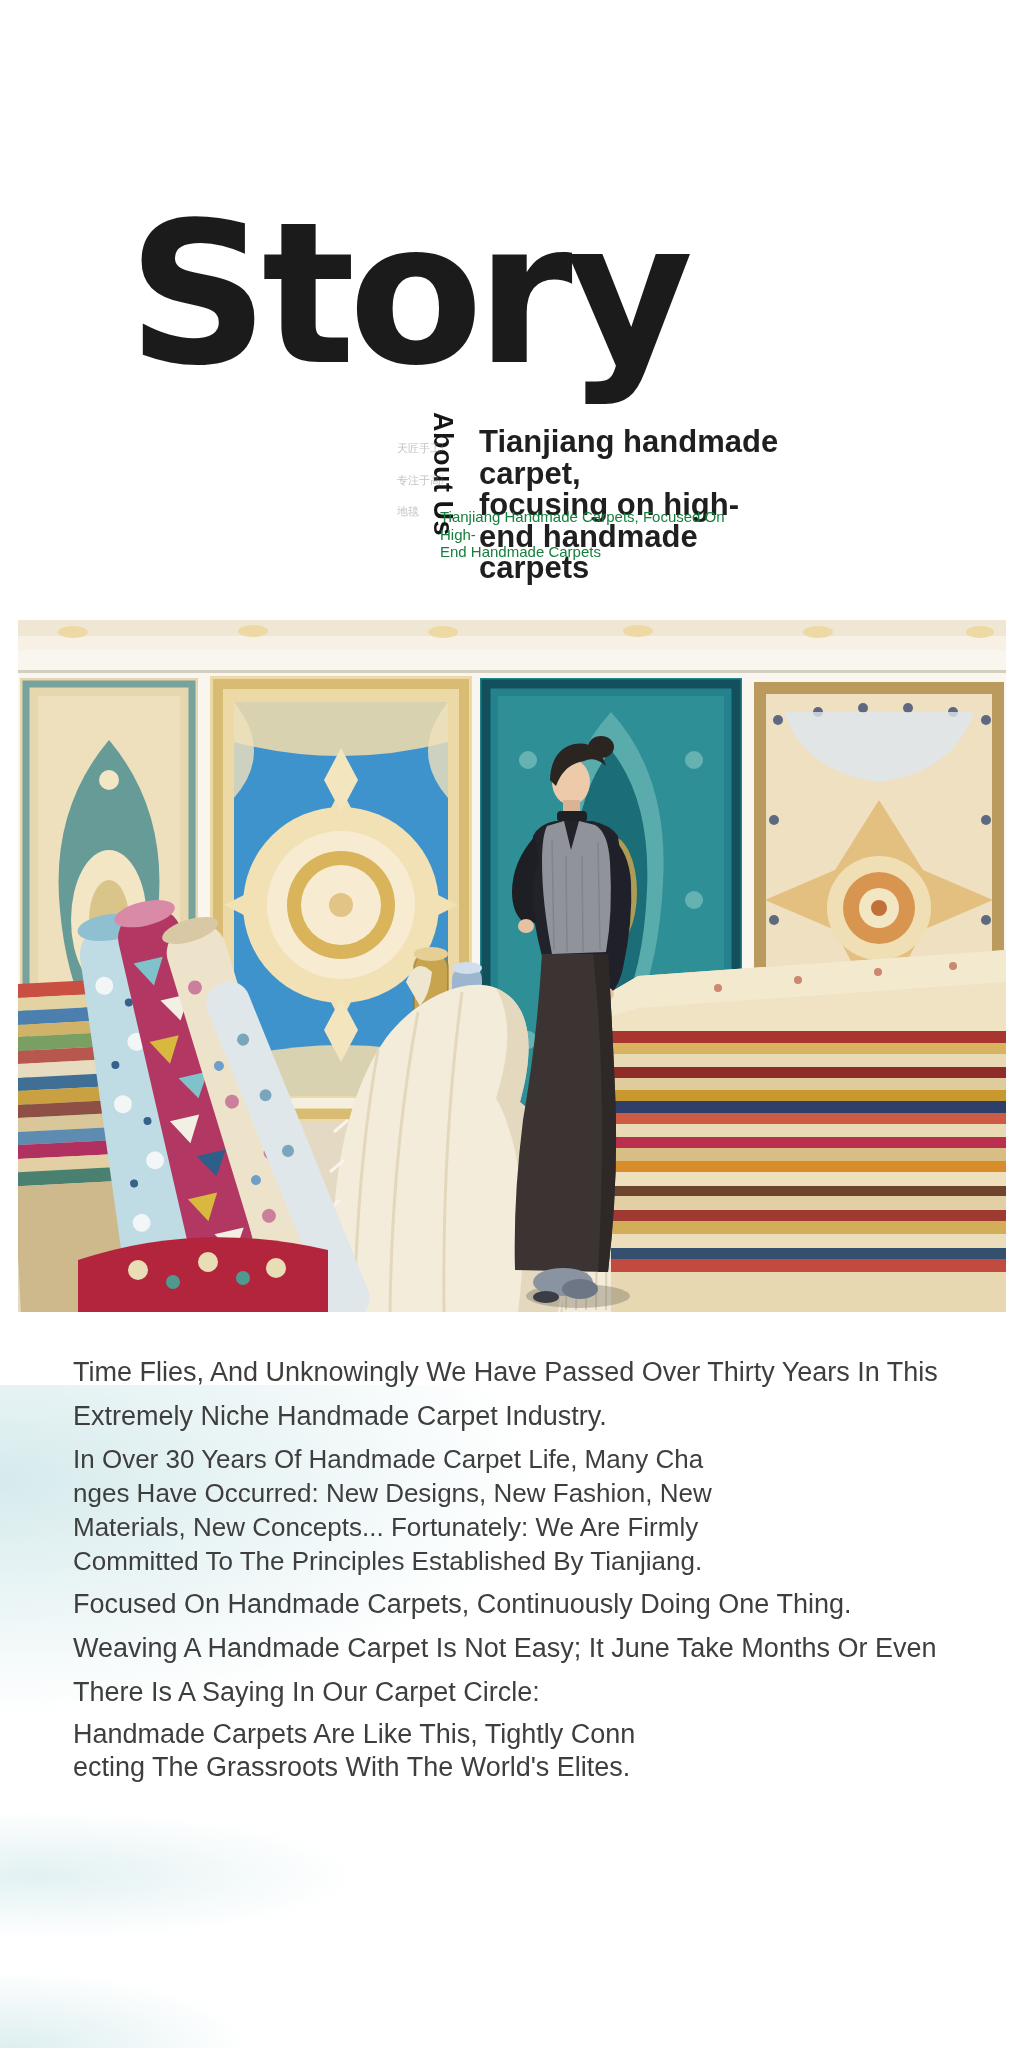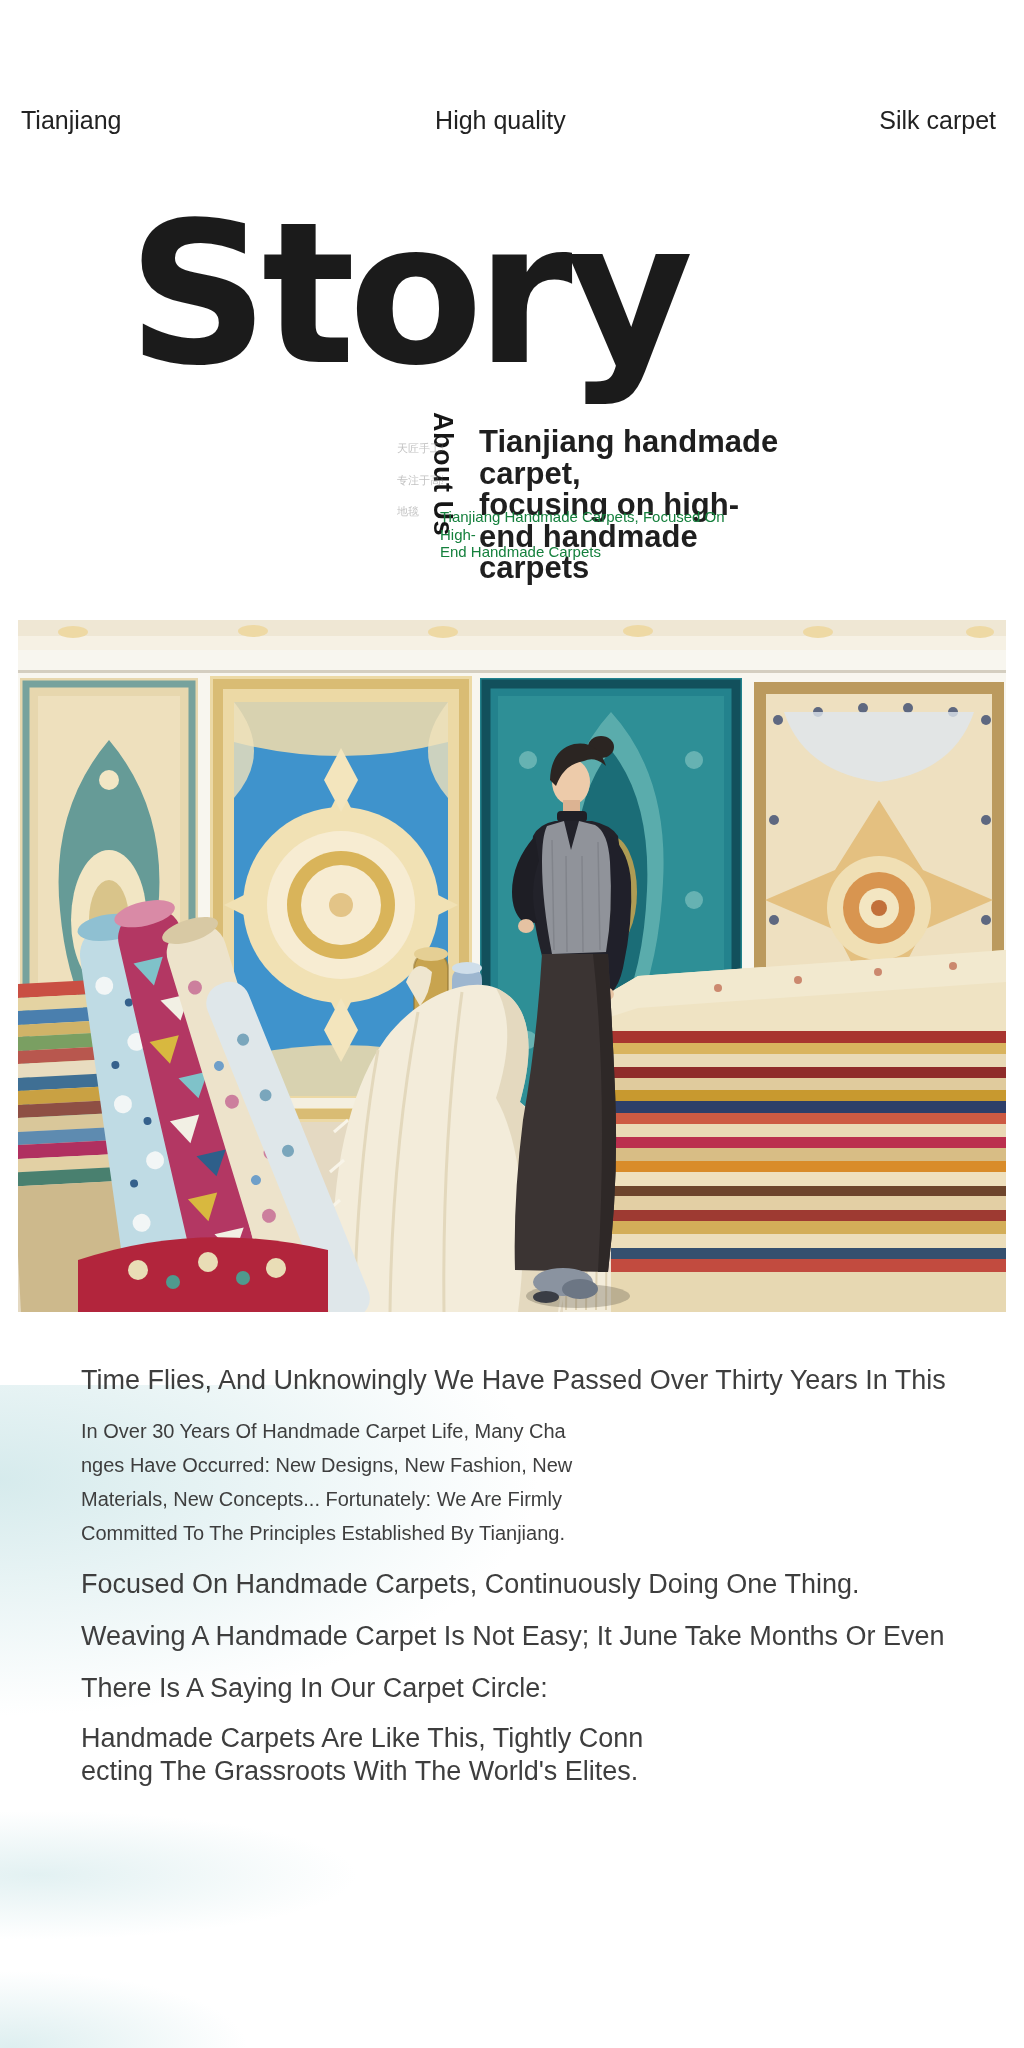--- a/index.html
+++ b/index.html
@@ -36,41 +36,36 @@
   .wash1{left:-160px;top:1385px;width:720px;height:340px;
          background:radial-gradient(ellipse at 22% 28%,rgba(180,218,221,.55),rgba(180,218,221,0) 68%);}
   .wash2{left:-70px;top:1810px;width:430px;height:130px;
          background:radial-gradient(ellipse at 25% 50%,rgba(180,218,221,.38),rgba(180,218,221,0) 70%);}
   .wash3{left:-90px;top:1970px;width:340px;height:130px;
          background:radial-gradient(ellipse at 30% 60%,rgba(180,218,221,.45),rgba(180,218,221,0) 70%);}
 
   
   .story{position:absolute;left:65px;top:1346px;width:958px;
          font-size:27px;line-height:36px;color:#3e3e3e;}
-  .story p{margin:16px;}
+  .story p{margin:8px;}
   .one-line{white-space:nowrap;}
   .multi{white-space:pre-line;}
   .p2{margin-top:22px;}
-  .p3{margin-top:32px;font-size:20px;line-height:34px;}
+  .p3{margin-top:32px;font-size:26px;line-height:34px;}
   .p4{margin-top:30px;}
   .p5{margin-top:81px;}
   .p6{margin-top:21px;}
   .p7{margin-top:22px;}
   .p8{margin-top:38px;line-height:33px;}
 </style>
 </head>
 <body>
 
 <div class="page">
 
-  <div class="topbar">
-    <span>Tianjiang</span>
-    <span>High quality</span>
-    <span>Silk carpet</span>
-  </div>
 
   <div class="story-title">Story</div>
   <div class="about-vert">About Us</div>
   <div class="sub-cn">天匠手工地毯，
 专注于高端手工
 地毯</div>
   <div class="sub-bold">Tianjiang handmade carpet,
 focusing on high-end handmade
 carpets</div>
   <div class="sub-small">Tianjiang Handmade Carpets, Focused On High-
@@ -384,20 +379,21 @@
       </g>
     </svg>
   </div>
 
   <div class="wash wash1"></div>
   <div class="wash wash2"></div>
   <div class="wash wash3"></div>
 
   <div class="story">
     <p class="one-line">Time Flies, And Unknowingly We Have Passed Over Thirty Years In This</p>
+    <p class="one-line p2">Extremely Niche Handmade Carpet Industry.</p>
     <p class="multi p3">In Over 30 Years Of Handmade Carpet Life, Many Cha
 nges Have Occurred: New Designs, New Fashion, New
 Materials, New Concepts... Fortunately: We Are Firmly
 Committed To The Principles Established By Tianjiang.</p>
     <p class="one-line p4">Focused On Handmade Carpets, Continuously Doing One Thing.</p>
     <p class="one-line p5">Weaving A Handmade Carpet Is Not Easy; It June Take Months Or Even</p>
     <p class="one-line p6">There Is A Saying In Our Carpet Circle:</p>
     <p class="multi p8">Handmade Carpets Are Like This, Tightly Conn
 ecting The Grassroots With The World's Elites.</p>
   </div>

